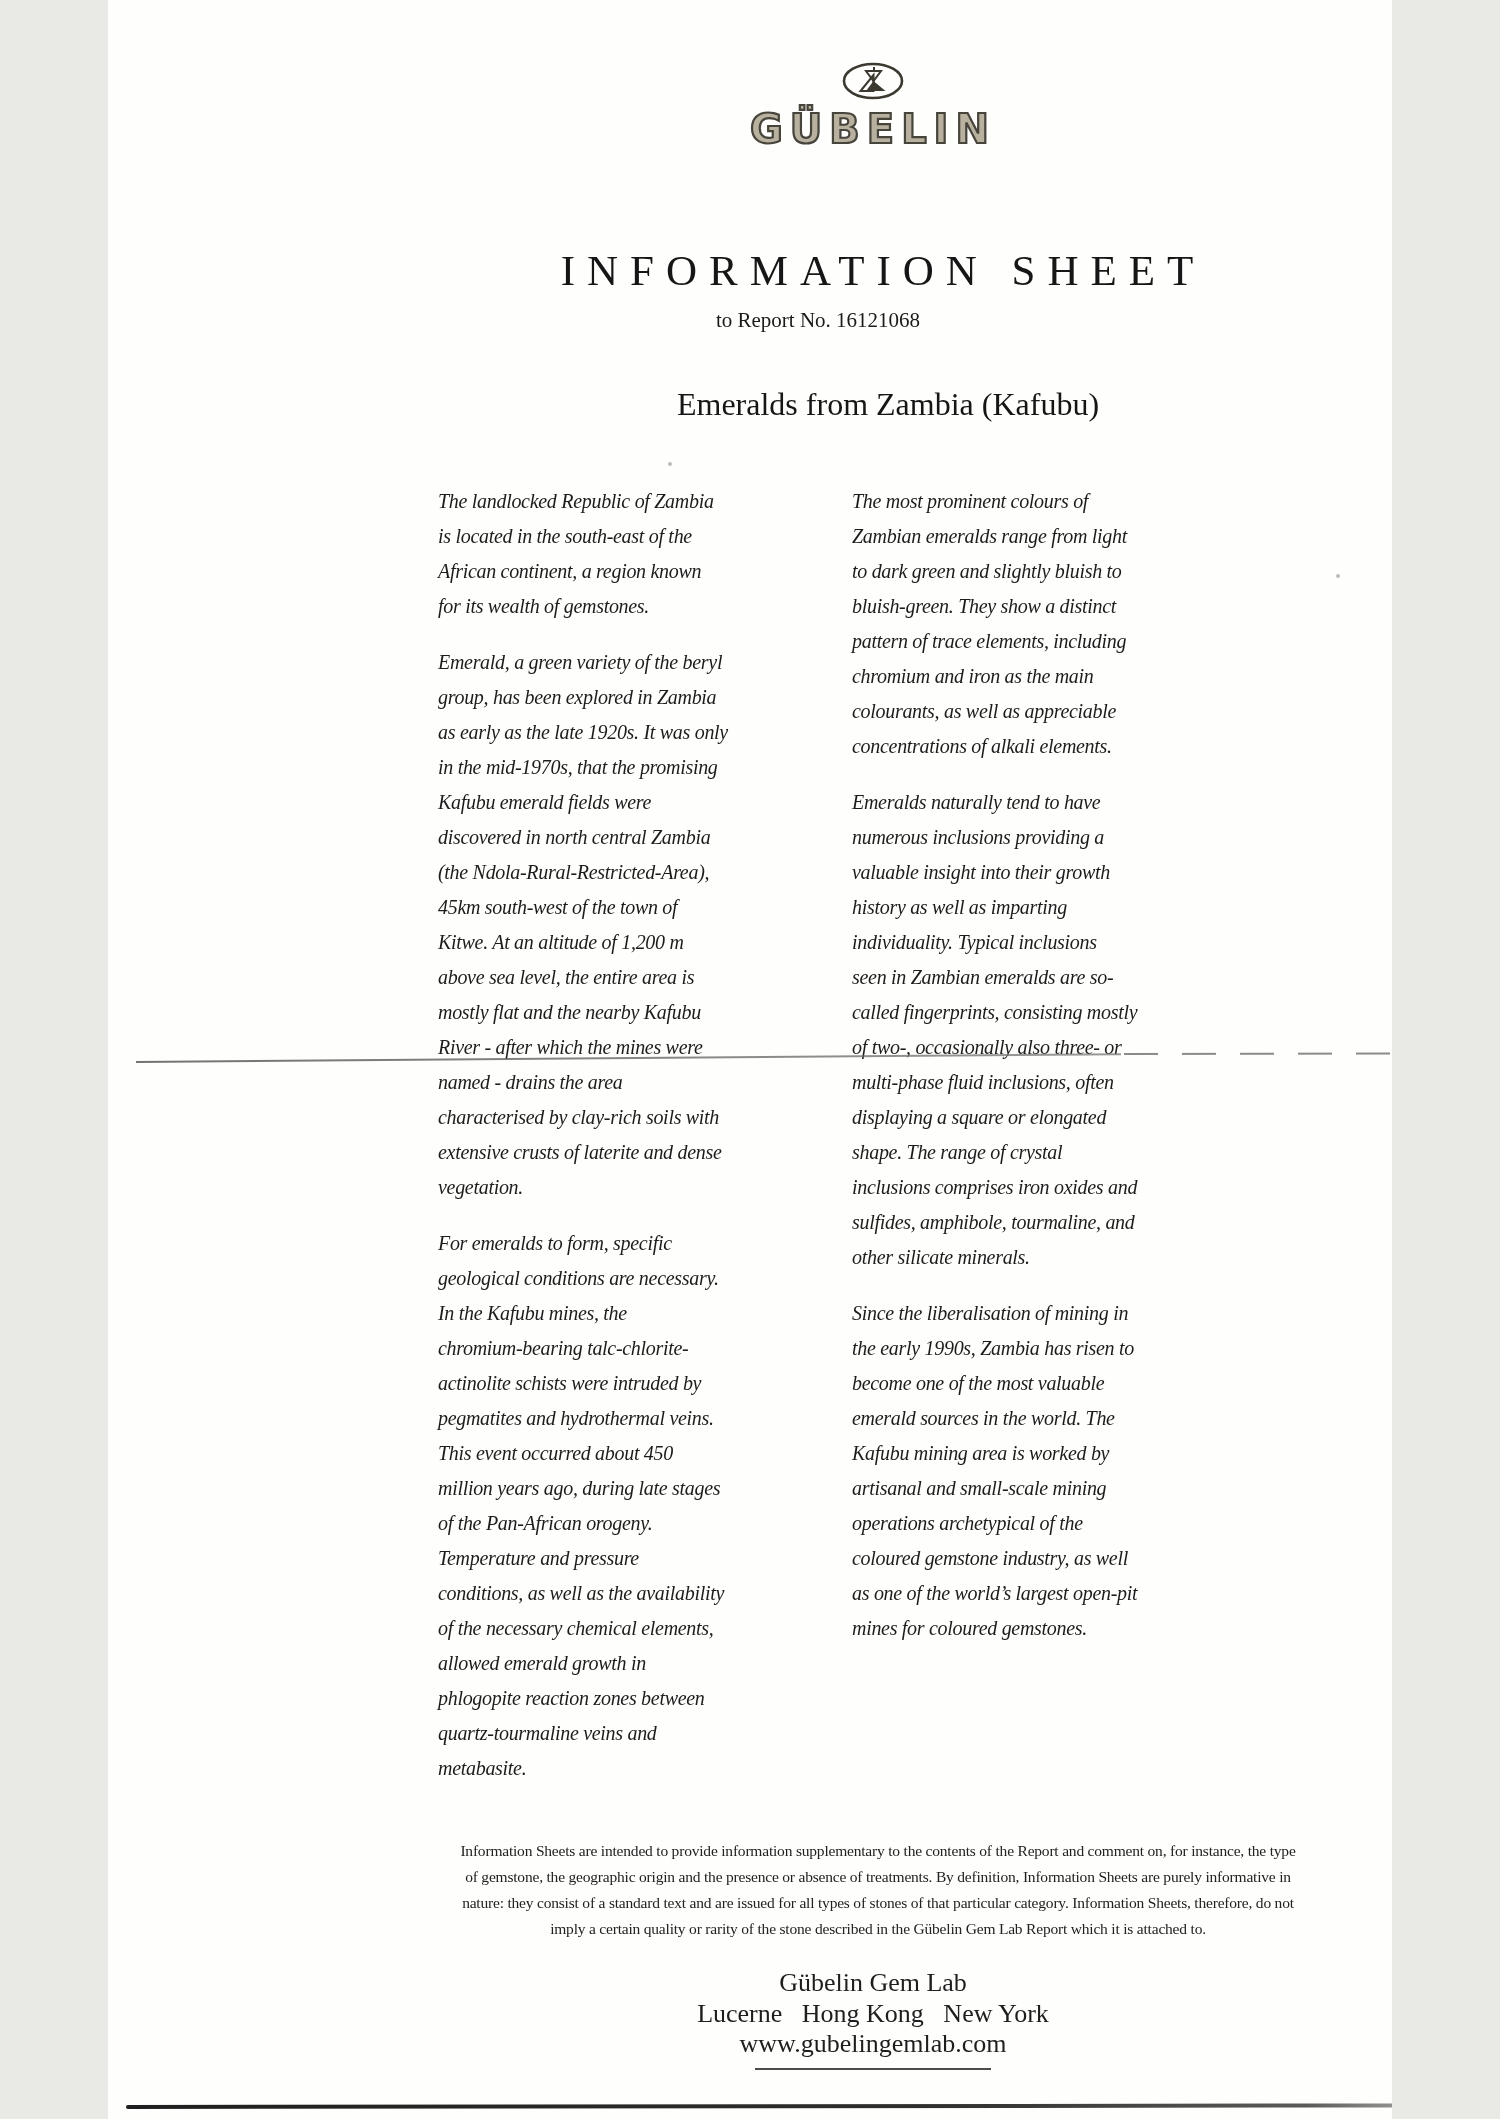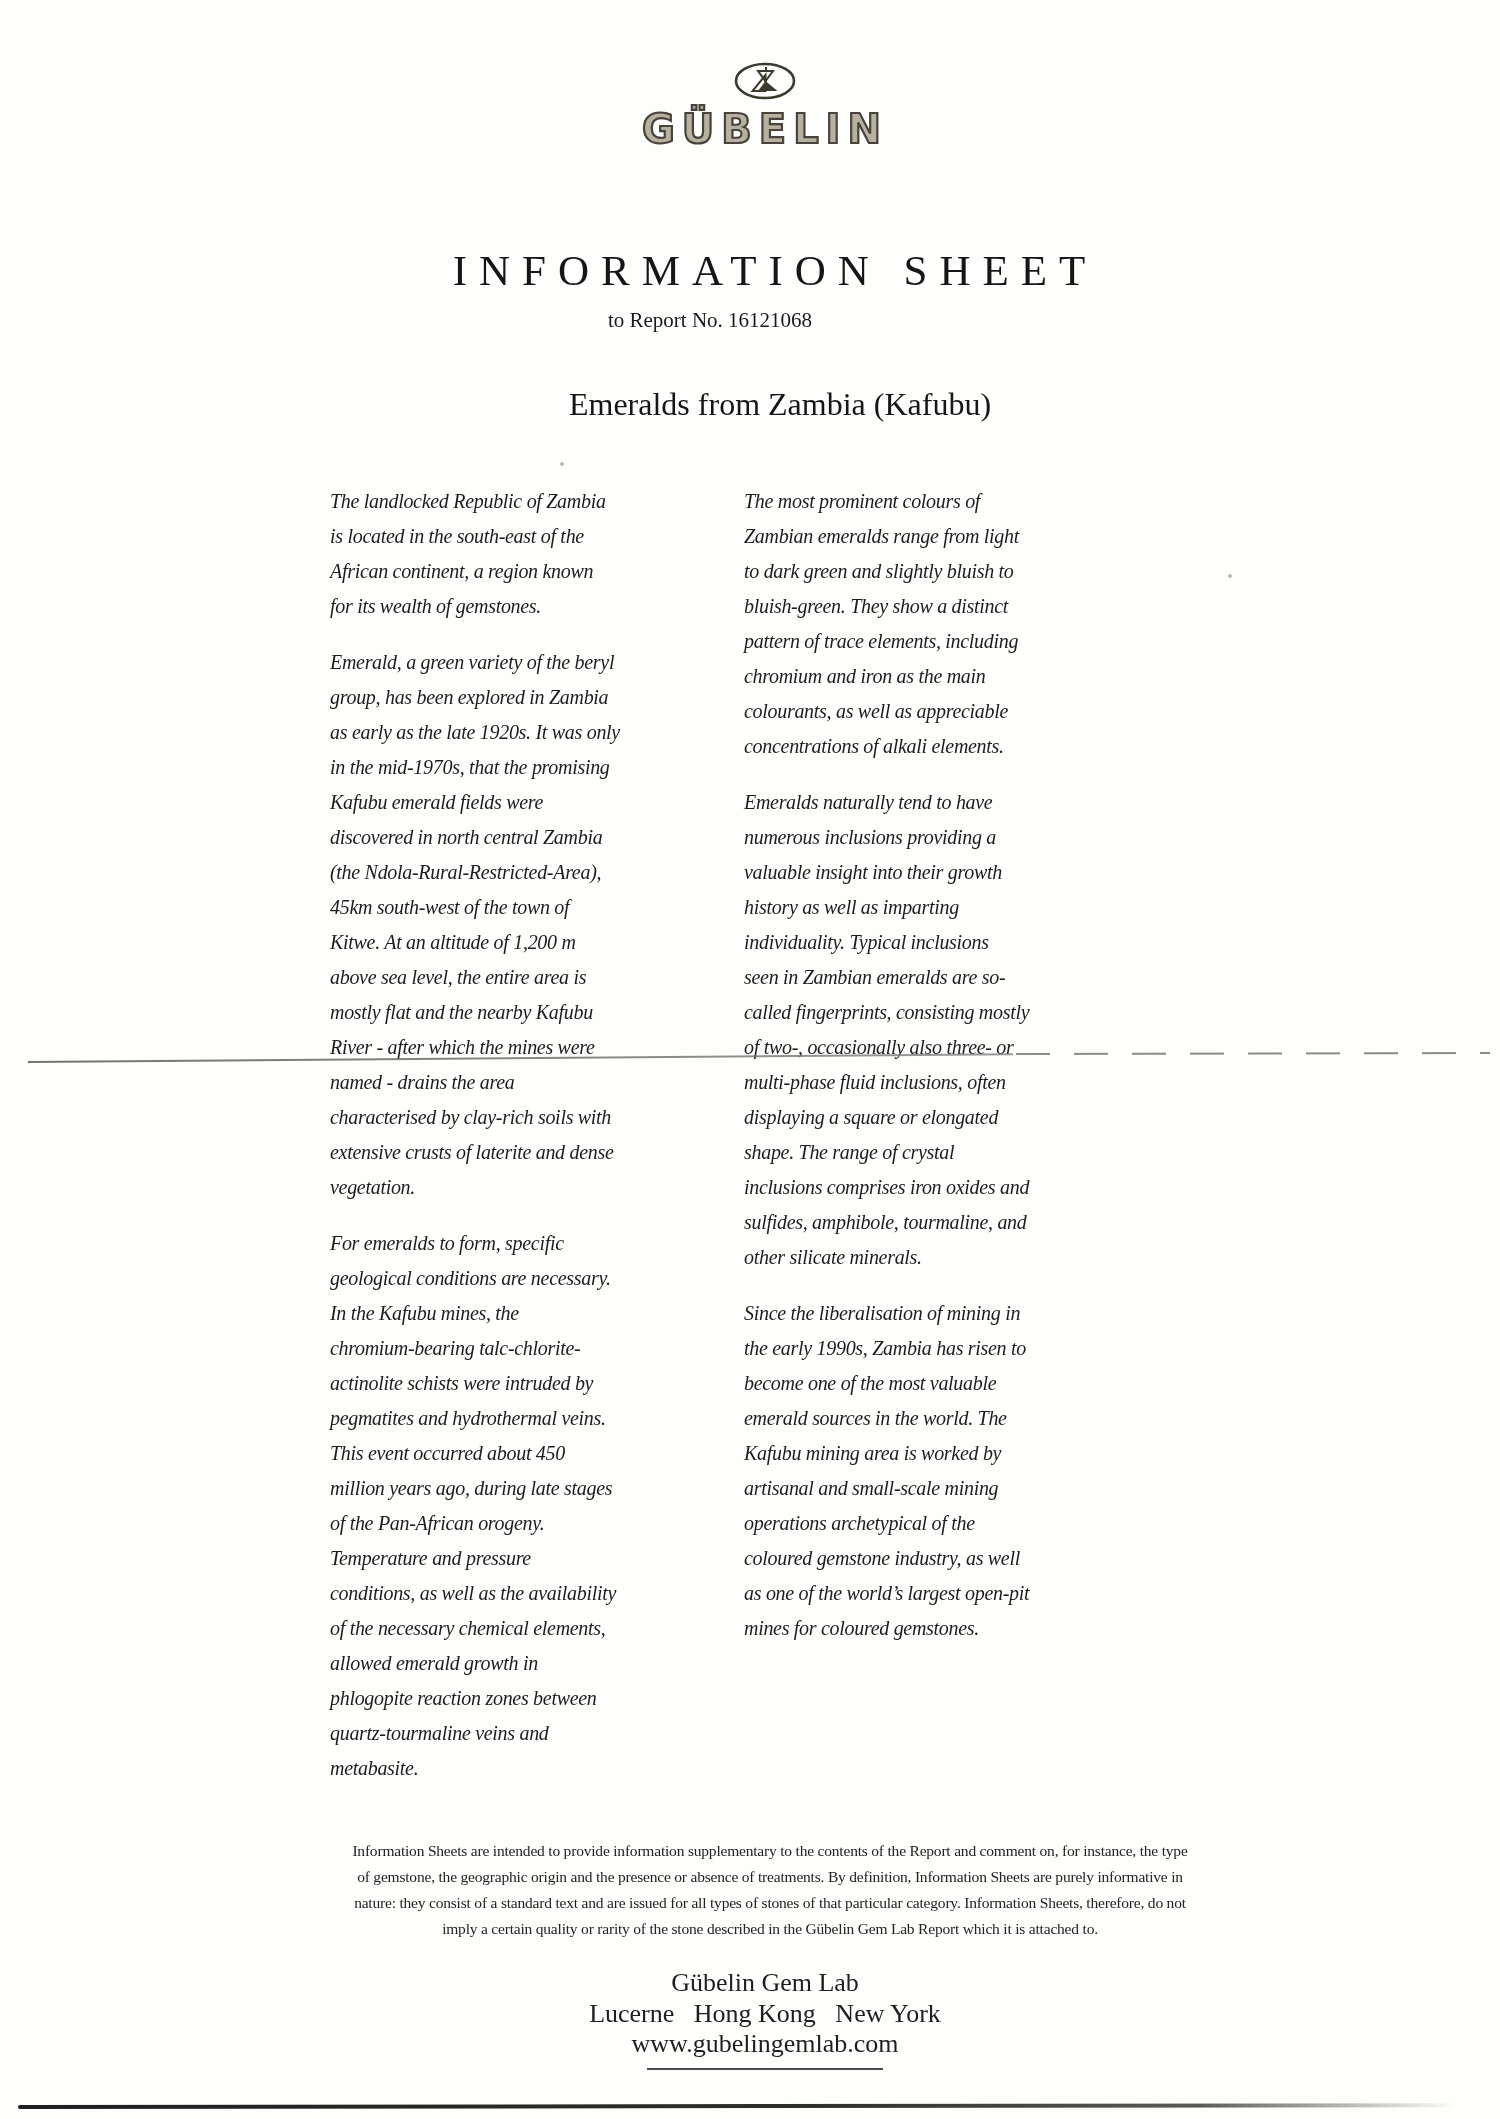--- a/index.html
+++ b/index.html
@@ -1,18 +1,18 @@
 <!DOCTYPE html>
 <html><head>
 <meta charset="utf-8">
 <style>
   html,body{margin:0;padding:0;background:#e9e9e6;}
   .page{
     position:relative;
-    width:1500px;height:2119px;
+    width:1284px;height:2119px;
     margin:0 auto;
     background:#fefefd;
     overflow:hidden;
     font-family:"Liberation Serif", serif;
     color:#1c1c1c;
   }
   
   .brand{position:absolute;left:0;top:60px;width:1530px;text-align:center;}
   .emblem{display:block;margin:0 auto 4px auto;}
   .wordmark{

